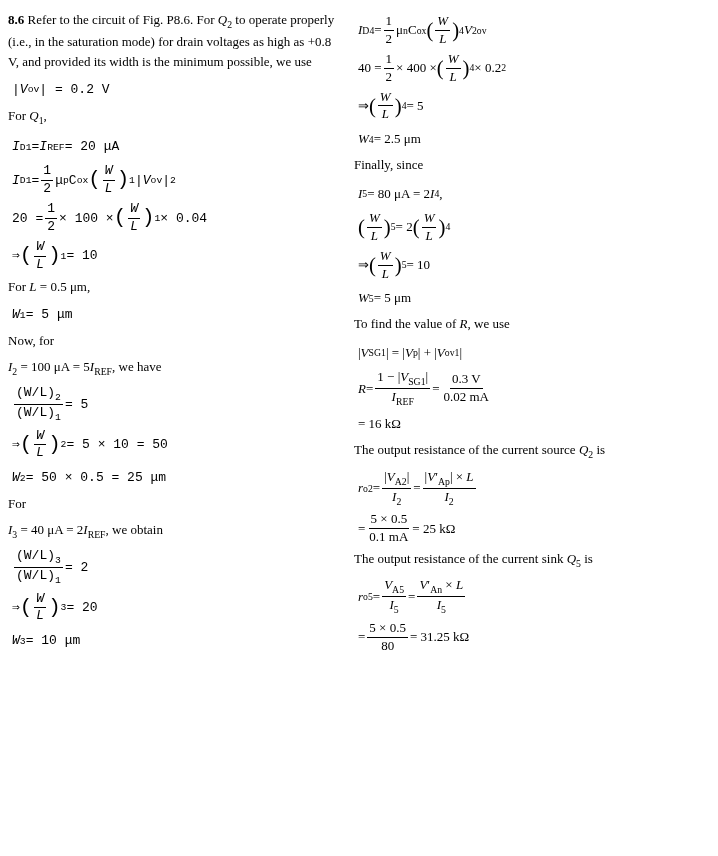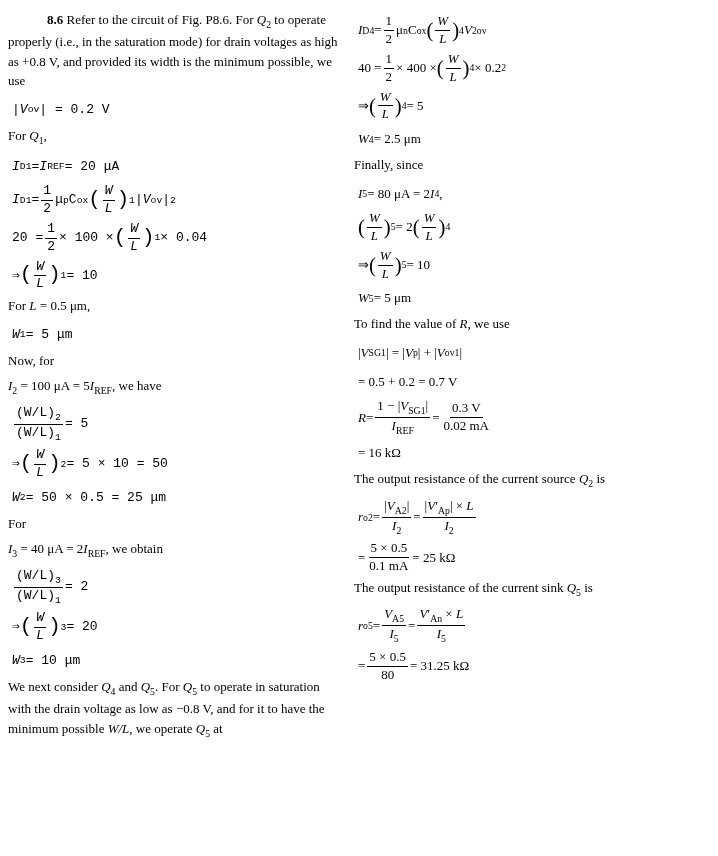--- a/index.html
+++ b/index.html
@@ -59,21 +59,21 @@
     }
     sub, sup {
       font-size: 0.75em;
     }
     .eqrow {
       display: flex;
       align-items: center;
       margin: 3px 0 3px 4px;
       line-height: 2;
     }
-    .bold { font-weight: bold; margin-left: 39px; }
+    .bold { font-weight: bold; }
   </style>
 </head>
 <body>
 
 <div class="page">
 
   <div class="col-left">
 
     <p>
       <span class="bold">8.6</span>
@@ -191,23 +191,20 @@
           <span class="den"><em>L</em></span>
         </span>
       <span class="paren-big">)</span><sub>3</sub>
       = 20
     </div>
 
     <div class="eqrow math-block">
       <em>W</em><sub>3</sub> = 10 μm
     </div>
 
-    <p>
-      We next consider <em>Q</em><sub>4</sub> and <em>Q</em><sub>5</sub>. For <em>Q</em><sub>5</sub> to operate in saturation with the drain voltage as low as −0.8 V, and for it to have the minimum possible <em>W/L</em>, we operate <em>Q</em><sub>5</sub> at
-    </p>
 
   </div>
 
   <div class="col-right">
 
     <div class="eqrow">
       <em>I</em><sub>D4</sub> =
       <span class="frac">
           <span class="num">1</span>
           <span class="den">2</span>
@@ -289,23 +286,20 @@
     <div class="eqrow">
       <em>W</em><sub>5</sub> = 5 μm
     </div>
 
     <p>To find the value of <em>R</em>, we use</p>
 
     <div class="eqrow">
       |<em>V</em><sub>SG1</sub>| = |<em>V</em><sub>p</sub>| + |<em>V</em><sub>ov1</sub>|
     </div>
 
-    <div class="eqrow">
-      = 0.5 + 0.2 = 0.7 V
-    </div>
 
     <div class="eqrow">
       <em>R</em> =
       <span class="frac">
         <span class="num">1 − |<em>V</em><sub>SG1</sub>|</span>
         <span class="den"><em>I</em><sub>REF</sub></span>
       </span>
       =
       <span class="frac">
         <span class="num">0.3 V</span>

